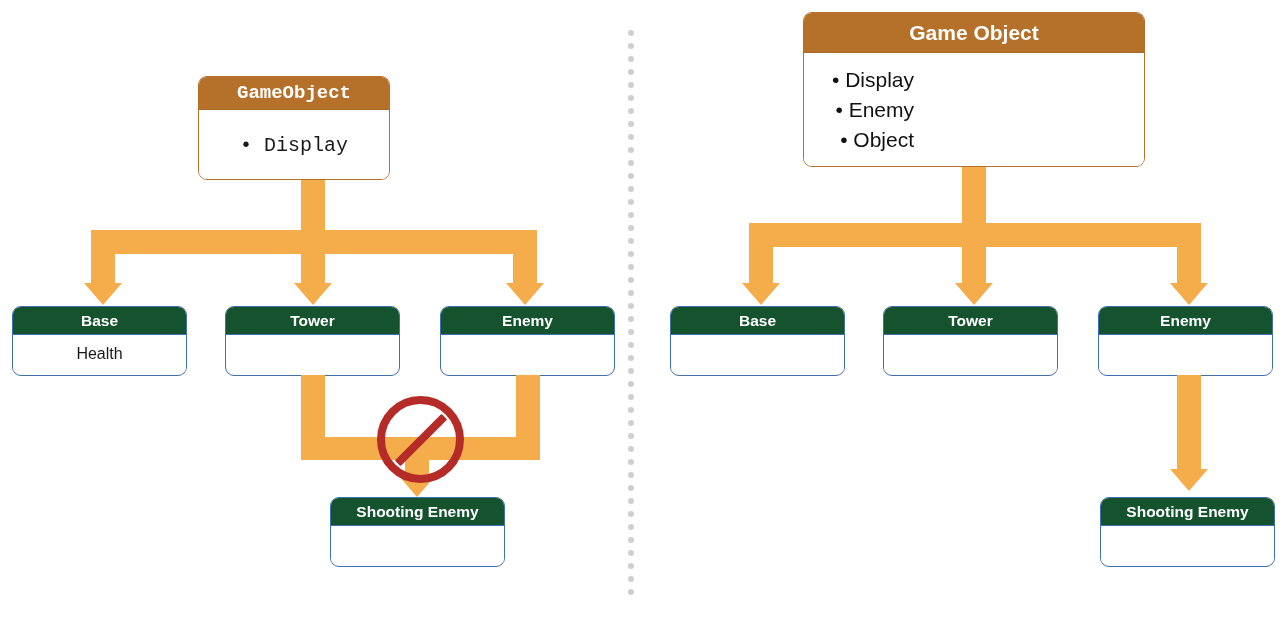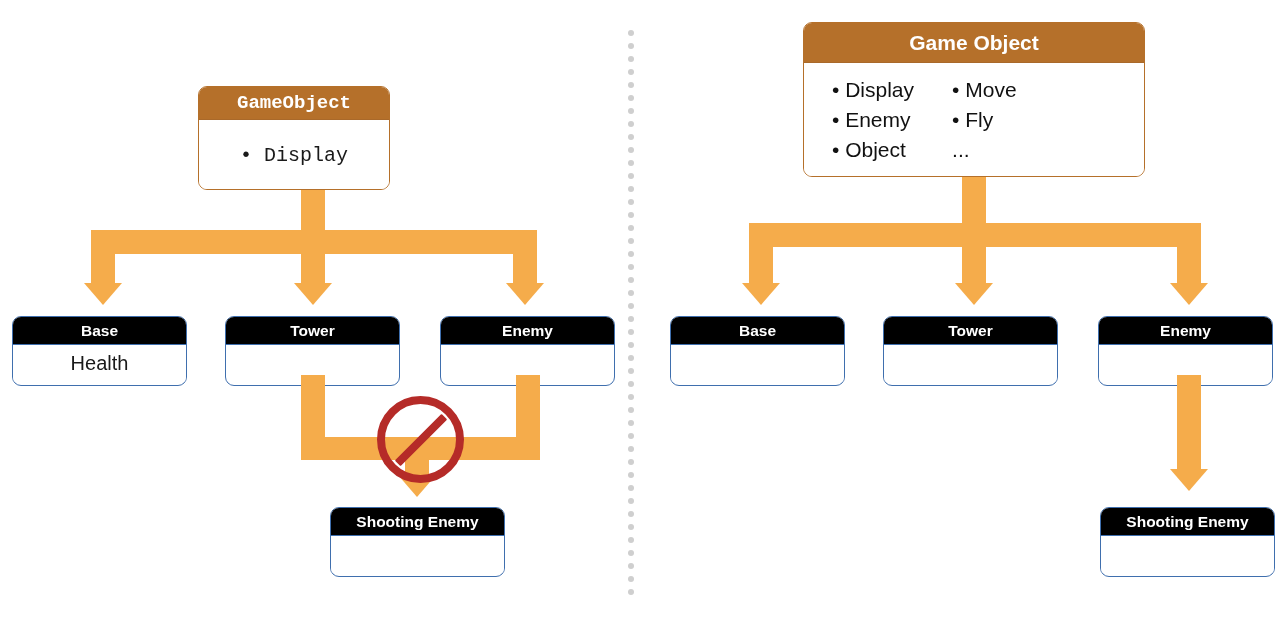--- a/index.html
+++ b/index.html
@@ -36,57 +36,57 @@
     border-top: 22px solid #F5AC4B;
   }
 
   
   .node {
     position: absolute;
     border-radius: 9px;
     overflow: hidden;
     box-sizing: border-box;
     background: #ffffff;
-    margin-top: 10px;
   }
   .node-blue {
     border: 1.6px solid #3F6FAE;
   }
   .node-brown {
     border: 1.6px solid #B5702A;
   }
   .node-head {
     text-align: center;
     font-weight: bold;
     color: #ffffff;
     line-height: 1;
     display: flex;
     align-items: center;
     justify-content: center;
   }
   .node-blue .node-head {
-    background: #000000;
+    background: #14532d;
     border-bottom: 1.4px solid #3F6FAE;
   }
   .node-brown .node-head {
     background: #B5702A;
     border-bottom: 1.2px solid #A9692A;
   }
   .node-body {
     background: #ffffff;
     color: #1a1a1a;
     display: flex;
     align-items: center;
     justify-content: center;
+    text-align: right;
   }
 
   
   .box-sm { width: 175px; height: 70px; }
   .box-sm .node-head { height: 27px; font-size: 15.5px; }
-  .box-sm .node-body { height: 37px; font-size: 20px; }
+  .box-sm .node-body { height: 37px; font-size: 16px; }
 
   
   #go-left { left: 198px; top: 76px; width: 192px; height: 104px; font-family: Liberation Mono, monospace; }
   #go-left .node-head { height: 32px; font-size: 19px; }
   #go-left .node-body { height: 70px; font-size: 20px; }
 
   
   #go-right { left: 803px; top: 12px; width: 342px; height: 155px; }
   #go-right .node-head { height: 39px; font-size: 21px; }
   #go-right .node-body {
@@ -255,25 +255,20 @@
 
   <div class="node node-brown" id="go-right">
     <div class="node-head">Game Object</div>
     <div class="node-body">
       <div class="bullet-cols">
         <div class="bullet-col">
           <span>• Display</span>
           <span>• Enemy</span>
           <span>• Object</span>
         </div>
-        <div class="bullet-col">
-          <span>• Move</span>
-          <span>• Fly</span>
-          <span>...</span>
-        </div>
       </div>
     </div>
   </div>
 
   <div class="node node-blue box-sm" style="left:670px; top:306px;">
     <div class="node-head">Base</div>
     <div class="node-body"></div>
   </div>
 
   <div class="node node-blue box-sm" style="left:883px; top:306px;">

